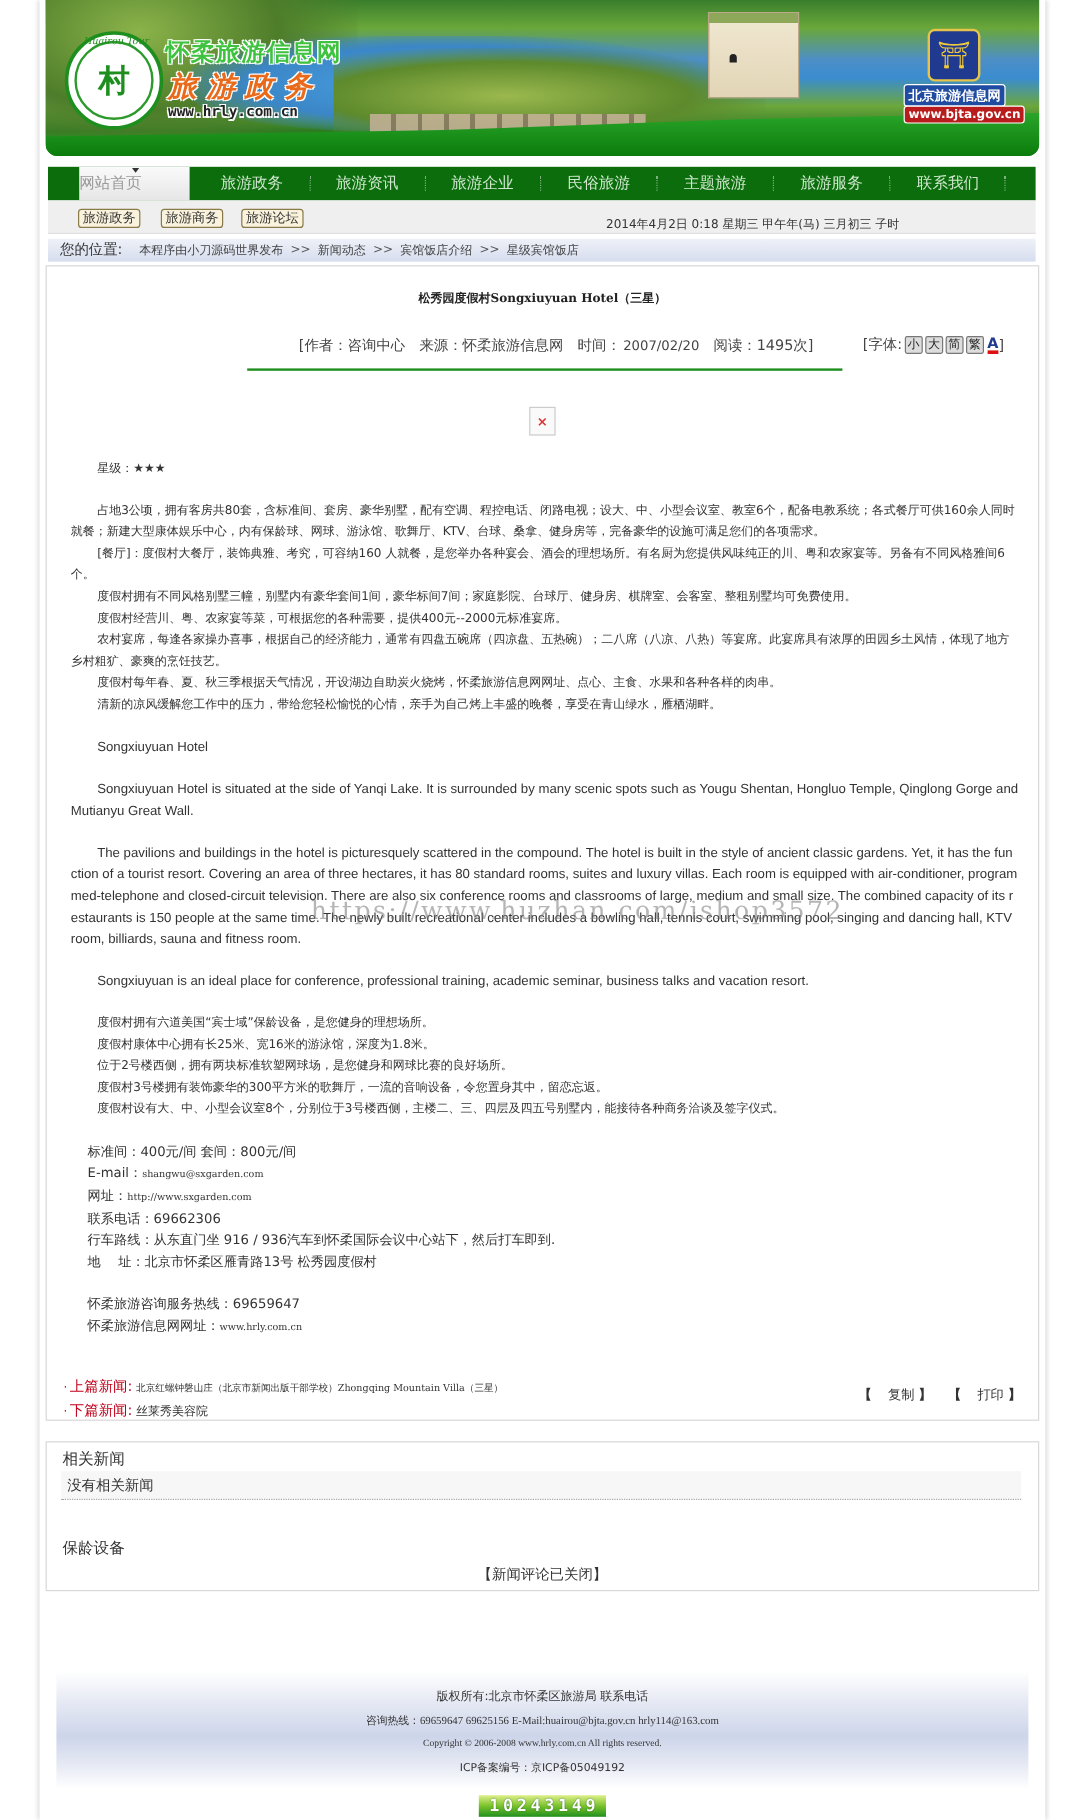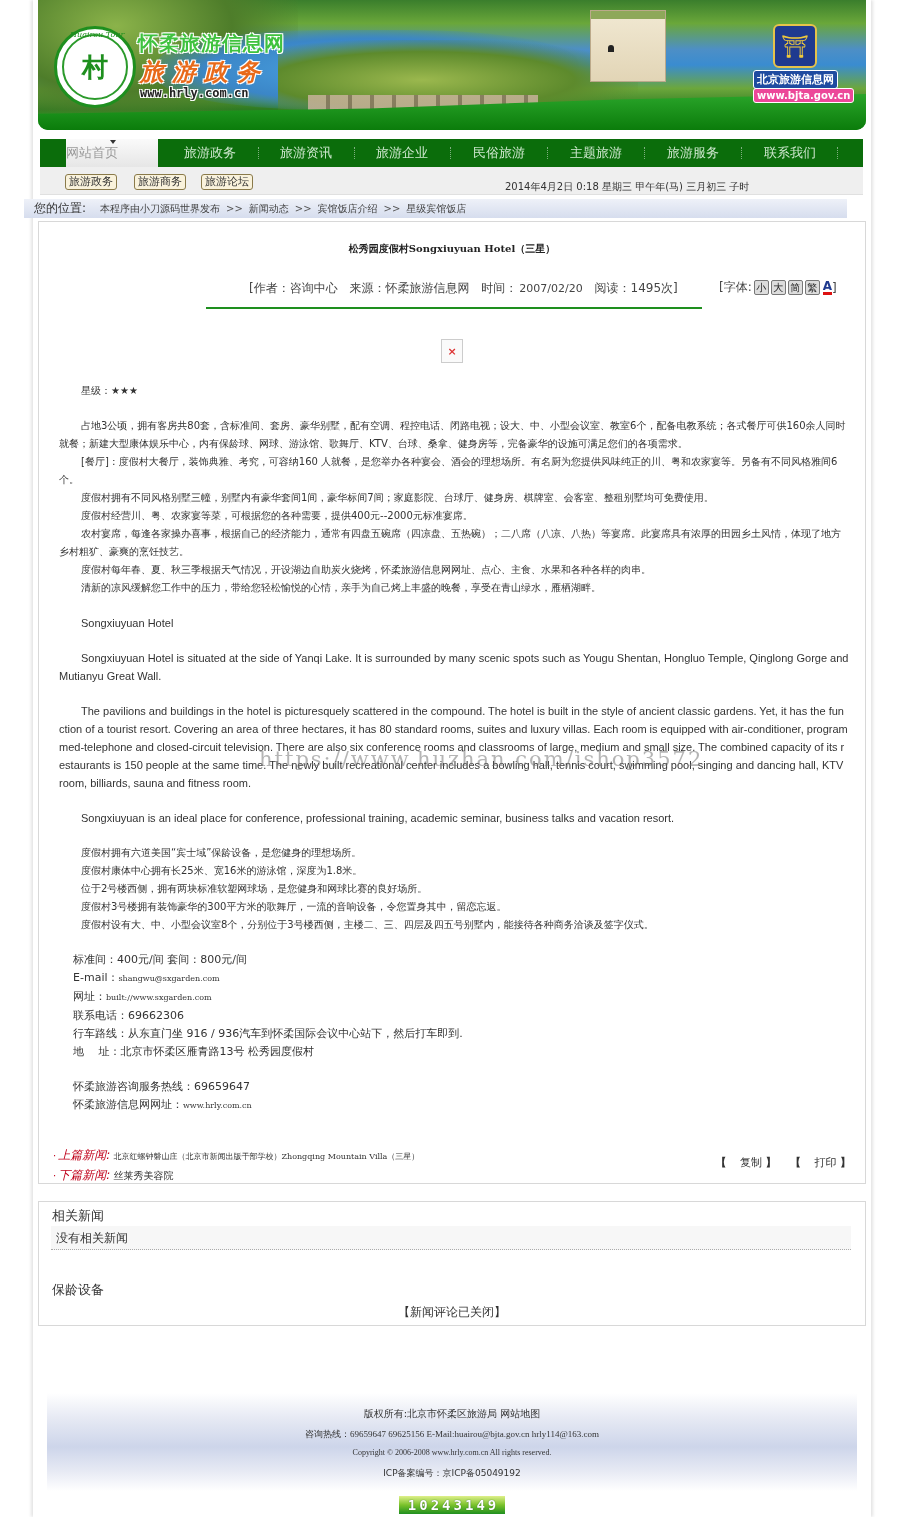--- a/index.html
+++ b/index.html
@@ -29,34 +29,34 @@
   .logo-circle .inner { width: 66px; height: 66px; border-radius: 50%; border: 2px solid #2b9a2b; display:flex; align-items:center; justify-content:center; color:#1e8f1e; font-size: 26px; font-weight: bold; font-family: "DejaVu Serif", serif; }
   .logo-ring-text { position: absolute; left: 70px; top: 30px; font-size: 8px; color: #1e8f1e; font-family: "DejaVu Serif", serif; font-style: italic; }
   .site-name { position: absolute; left: 138px; top: 30px; font-size: 20px; font-weight: bold; color: #3fc23f;
     text-shadow: 1px 1px 0 #fff, -1px -1px 0 #fff, 1px -1px 0 #fff, -1px 1px 0 #fff; letter-spacing: 1px; font-family: "DejaVu Sans", sans-serif; }
   .site-slogan { position: absolute; left: 140px; top: 56px; font-size: 24px; font-weight: bold; color: #e86a1a; letter-spacing: 8px;
     text-shadow: 1px 1px 0 #fff, -1px -1px 0 #fff, 1px -1px 0 #fff, -1px 1px 0 #fff; font-family: "DejaVu Serif", serif; font-style: italic; }
   .site-url { position: absolute; left: 140px; top: 86px; font-size: 12px; font-weight: bold; color: #222;
     text-shadow: 1px 1px 0 #fff, -1px -1px 0 #fff, 1px -1px 0 #fff, -1px 1px 0 #fff; font-family: "DejaVu Sans Mono", monospace; }
   .bj-badge { position: absolute; left: 773px; top: 24px; width: 44px; height: 44px; border-radius: 6px; background: #1f3a8f; border: 2px solid #e6c34a; display:flex; align-items:center; justify-content:center; color:#f0c93c; font-size:22px; }
   .bj-name { position: absolute; left: 753px; top: 70px; font-size: 11px; font-weight: bold; color: #fff; background: #1f4ba0; padding: 1px 3px; border: 1px solid #fff; border-radius: 3px; }
-  .bj-url { position: absolute; left: 753px; top: 88px; font-size: 10px; font-weight: bold; color: #fff; background: #ec4899; padding: 1px 3px; border: 1px solid #fff; border-radius: 3px; }
+  .bj-url { position: absolute; left: 753px; top: 88px; font-size: 10px; font-weight: bold; color: #fff; background: #b91c1c; padding: 1px 3px; border: 1px solid #fff; border-radius: 3px; }
 
   
   .nav { position: absolute; left: 40px; top: 139px; width: 823px; height: 28px; background: #0b6d0b; display: flex; align-items: center; }
   .nav-home { position: absolute; left: 26px; top: 0; width: 92px; height: 28px; background: linear-gradient(180deg, #fafafa, #e6e6e6); color: #9a9a9a; font-size: 13px; display:flex; align-items:center; justify-content:flex-start; }
   .nav-home .tick { position: absolute; top: 1px; left: 44px; width: 0; height: 0; border-left: 3px solid transparent; border-right: 3px solid transparent; border-top: 4px solid #333; }
   .nav-item { position: absolute; top: 0; height: 28px; display: flex; align-items: center; justify-content: center; color: #cfe8cf; font-size: 13px; width: 96px; }
   .nav-sep { position: absolute; top: 8px; height: 12px; border-left: 1px dotted #7fb07f; }
 
   .subnav { position: absolute; left: 40px; top: 167px; width: 823px; height: 28px; background: #efefef; border-bottom: 1px solid #e0e0e0; }
   .tag-btn { position: absolute; top: 7px; height: 16px; padding: 0 3px; font-size: 11px; color: #333; background: #f9f2dc; border: 1px solid #8a7a4a; border-radius: 3px; line-height: 14px; }
   .datetime { position: absolute; left: 465px; top: 13px; font-size: 10px; color: #333; }
 
-  .breadcrumb { position: absolute; left: 24px; top: 199px; width: 823px; height: 19px; background: linear-gradient(180deg, #eef1f8, #d6ddee); display: flex; align-items: center; padding-left: 10px; font-size: 10px; color: #444; }
+  .breadcrumb { position: absolute; left: 40px; top: 199px; width: 823px; height: 19px; background: linear-gradient(180deg, #eef1f8, #d6ddee); display: flex; align-items: center; padding-left: 10px; font-size: 10px; color: #444; }
   .breadcrumb .lbl { font-size: 12px; color: #333; margin-right: 14px; }
   .breadcrumb .crumb { color: #444; }
   .breadcrumb .sep { margin: 0 6px; color: #555; }
 
   
   .article-box { position: absolute; left: 38px; top: 221px; width: 828px; height: 963px; border: 1px solid #d8d8d8; background: #fff; }
   .article-title { position: absolute; left: 0; width: 826px; top: 20px; text-align: center; font-size: 10px; font-weight: bold; color: #222; font-family: "DejaVu Serif", serif; }
   .meta { position: absolute; left: 210px; top: 58px; font-size: 12px; color: #444; }
   .meta span { margin-right: 8px; }
   .meta-rule { position: absolute; left: 167px; top: 85px; width: 496px; height: 2px; background: #1e8f1e; }
@@ -67,21 +67,21 @@
 
   .content { position: absolute; left: 20px; top: 160px; width: 790px; font-size: 10px; color: #333; line-height: 18px; }
   .content p { text-indent: 22px; margin: 0; word-break: break-all; }
   .content .en { font-family: "Liberation Sans", sans-serif; font-size: 11px; line-height: 18px; }
   .content .gap { height: 17px; }
   .stars { text-indent: 22px; }
   .info { margin-left: 14px; font-size: 11px; line-height: 18px; }
   .info .mono { font-family: "DejaVu Serif", serif; font-size: 8px; }
 
   .prevnext { position: absolute; left: 14px; top: 924px; font-size: 10px; color: #333; line-height: 19px; }
-  .prevnext .lbl { color: #c0001a; font-size: 12px; font-style: italic; }
+  .prevnext .lbl { color: #c0001a; font-size: 12px; }
   .prevnext .dot { color: #c0001a; margin-right: 2px; }
   .prevnext .en-serif { font-family: "DejaVu Serif", serif; font-size: 8px; }
   .actions { position: absolute; right: 14px; top: 933px; font-size: 11px; color: #333; }
   .actions span { margin-left: 10px; }
   .actions b { font-weight: bold; }
 
   .watermark { position: absolute; left: 235px; top: 747px; font-size: 21px; color: rgba(120,120,120,0.55); font-family: "DejaVu Serif", serif; letter-spacing: 2px; margin-left: 24px; }
 
   
   .related-box { position: absolute; left: 38px; top: 1201px; width: 828px; height: 125px; border: 1px solid #d8d8d8; background: #fff; }
@@ -206,21 +206,21 @@
     <div class="gap"></div>
     <p>度假村拥有六道美国“宾士域”保龄设备，是您健身的理想场所。</p>
     <p>度假村康体中心拥有长25米、宽16米的游泳馆，深度为1.8米。</p>
     <p>位于2号楼西侧，拥有两块标准软塑网球场，是您健身和网球比赛的良好场所。</p>
     <p>度假村3号楼拥有装饰豪华的300平方米的歌舞厅，一流的音响设备，令您置身其中，留恋忘返。</p>
     <p>度假村设有大、中、小型会议室8个，分别位于3号楼西侧，主楼二、三、四层及四五号别墅内，能接待各种商务洽谈及签字仪式。</p>
     <div class="gap"></div>
     <div class="info">
       <div>标准间：400元/间  套间：800元/间</div>
       <div><span>E-mail：</span><span class="mono">shangwu@sxgarden.com</span></div>
-      <div><span>网址：</span><span class="mono">built://www.sxgarden.com</span></div>
+      <div><span>网址：</span><span class="mono">http://www.sxgarden.com</span></div>
       <div>联系电话：69662306</div>
       <div>行车路线：从东直门坐  916 / 936汽车到怀柔国际会议中心站下，然后打车即到.</div>
       <div>地　 址：北京市怀柔区雁青路13号 松秀园度假村</div>
       <div style="height:17px"></div>
       <div>怀柔旅游咨询服务热线：69659647</div>
       <div><span>怀柔旅游信息网网址：</span><span class="mono">www.hrly.com.cn</span></div>
     </div>
   </div>
 
   <div class="prevnext">
@@ -236,21 +236,21 @@
 <div class="watermark">https://www.huzhan.com/ishop3572</div>
 
 <div class="related-box">
   <div class="rel-title">相关新闻</div>
   <div class="rel-empty">没有相关新闻</div>
   <div class="rel-comment">保龄设备</div>
   <div class="comments-closed">【新闻评论已关闭】</div>
 </div>
 
 <div class="footer">
-  <div class="l" style="top:14px"><span>版权所有:北京市怀柔区旅游局</span> <span>网站地图</span></div>
+  <div class="l" style="top:14px"><span>版权所有:北京市怀柔区旅游局</span> <span>联系电话</span></div>
   <div class="l serif" style="top:35px;font-size:9px">咨询热线：69659647 69625156 E-Mail:huairou@bjta.gov.cn    hrly114@163.com</div>
   <div class="l serif" style="top:55px">Copyright © 2006-2008 www.hrly.com.cn All rights reserved.</div>
   <div class="l" style="top:74px;font-size:9px">ICP备案编号：京ICP备05049192</div>
 </div>
 <div class="counter">
   <span>1</span>
   <span>0</span>
   <span>2</span>
   <span>4</span>
   <span>3</span>

